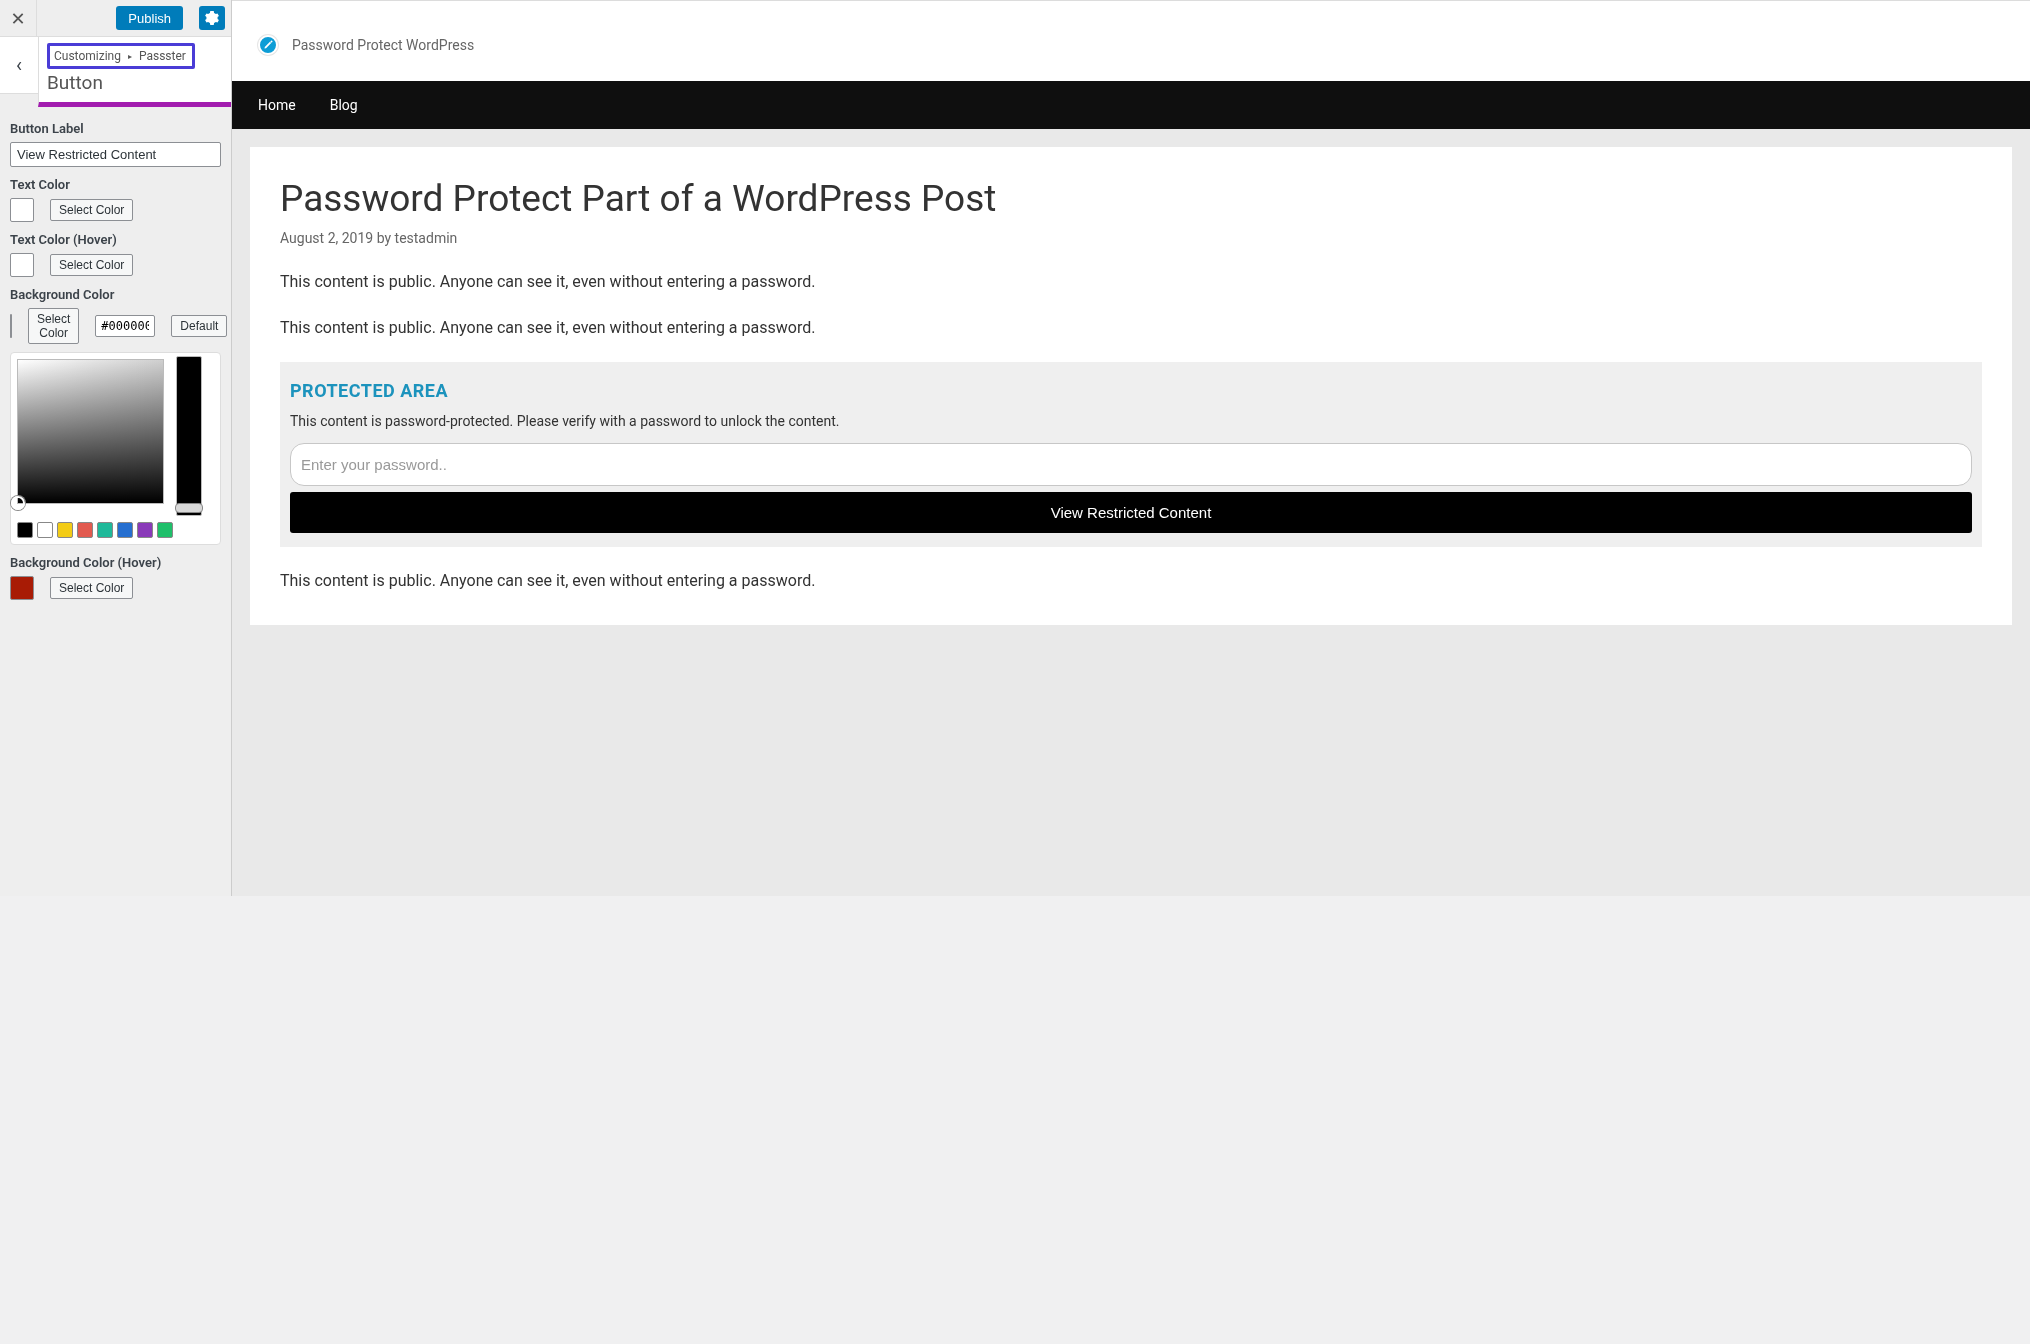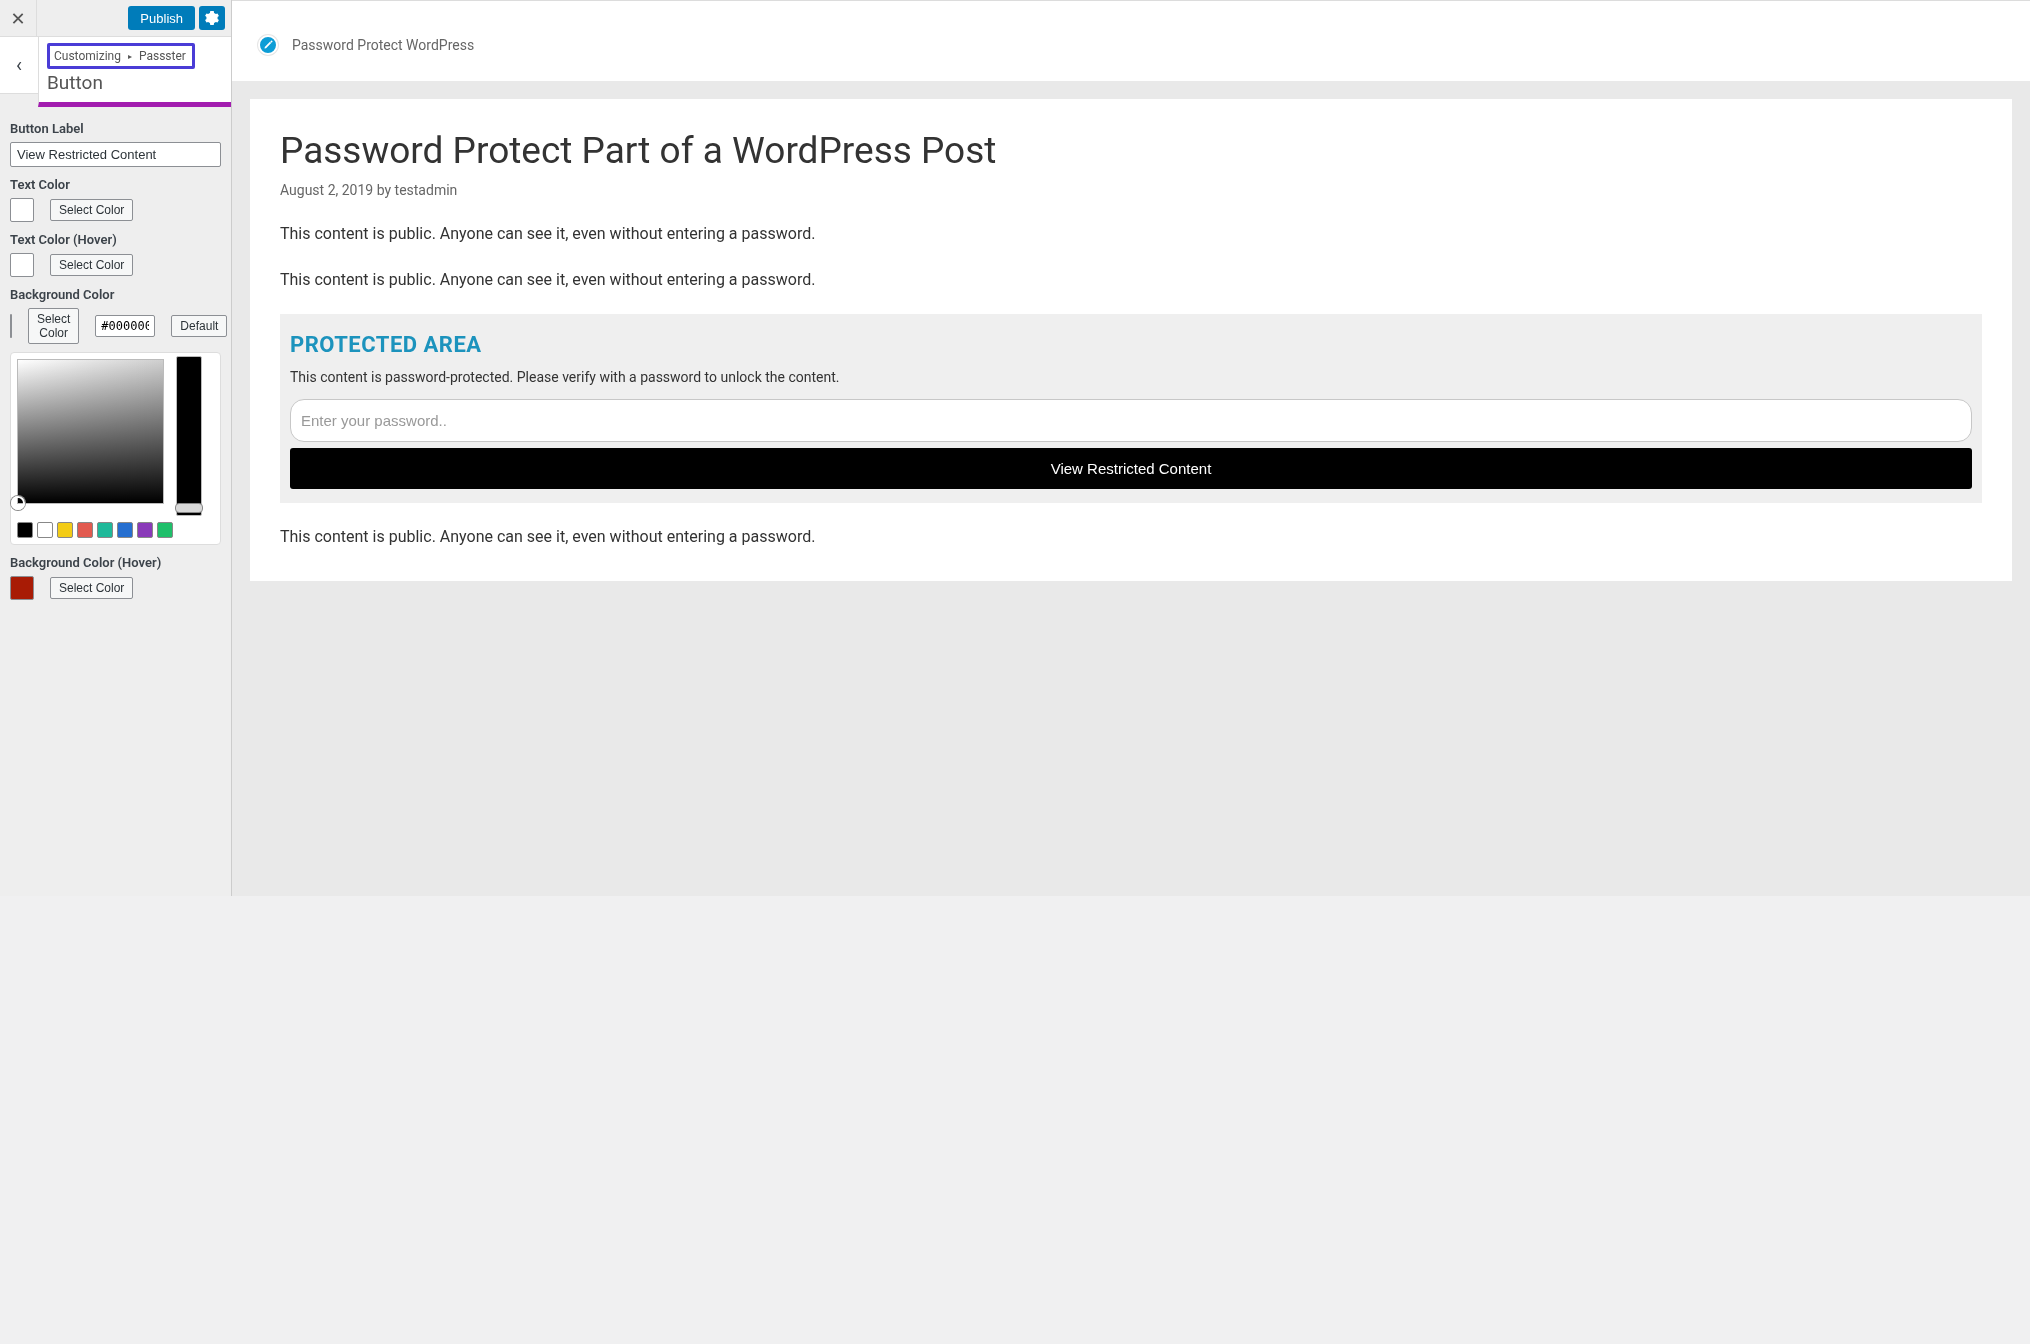--- a/index.html
+++ b/index.html
@@ -5,21 +5,21 @@
   * { box-sizing: border-box; margin: 0; padding: 0; }
   body { font-family: -apple-system, BlinkMacSystemFont, "Segoe UI", Roboto, Helvetica, Arial, sans-serif; font-size: 14px; color: #3c434a; background: #f0f0f1; height: 896px; overflow: hidden; }
 
   .app { display: flex; height: 100%; }
 
   
   .sidebar { width: 232px; flex: 0 0 232px; background: #eeeeee; border-right: 1px solid #ccc; display: flex; flex-direction: column; overflow: hidden; }
   .sb-topbar { height: 37px; display: flex; align-items: stretch; border-bottom: 1px solid #ddd; background: #eeeeee; }
   .sb-close { width: 37px; display:flex; align-items:center; justify-content:center; border-right:1px solid #ddd; font-size:18px; color:#555; cursor:pointer; }
   .sb-top-spacer { flex:1; }
-  .btn-publish { background:#007cba; color:#fff; border:none; font-size:13px; padding:0 12px; margin:6px 0 6px 0; border-radius:3px; cursor:pointer; }
+  .btn-publish { background:#007cba; color:#fff; border:none; font-size:13px; padding:0 12px; margin:6px 12px 6px 0; border-radius:3px; cursor:pointer; }
   .btn-gear { background:#007cba; color:#fff; border:none; width:26px; margin:6px 6px 6px 4px; border-radius:3px; display:flex; align-items:center; justify-content:center; cursor:pointer; }
   .btn-gear svg { width:14px; height:14px; fill:#fff; }
 
   .sb-header { display:flex; align-items:flex-start; background:#fff; border-bottom:5px solid #a21caf; margin-left: 38px; border-left: 1px solid #ddd; }
   .sb-back { width:38px; align-self:stretch; display:flex; align-items:center; justify-content:center; font-size:20px; color:#3c434a; cursor:pointer; position: absolute; left: 0; top: 37px; height: 57px; background: #fff; border-bottom: 1px solid #ddd; }
   .sb-header-inner { padding: 6px 8px 8px 8px; position: relative; flex:1; }
   .breadcrumb { display:inline-block; border: 3px solid #4a3cd6; padding: 3px 6px 3px 4px; font-size:12px; color:#555; border-radius:2px; }
   .breadcrumb .sep { display:inline-block; margin:0 4px; font-size:8px; vertical-align: middle; }
   .sb-section-title { font-size:19px; font-weight:400; color:#555; margin-top:2px; }
 
@@ -56,21 +56,21 @@
 
   .pv-nav { background:#0f0f0f; padding: 0 26px; height:48px; display:flex; align-items:center; gap:34px; }
   .pv-nav a { color:#fff; text-decoration:none; font-size:14px; }
   .pv-page { background:#e9e9e9; padding: 18px 18px 0 18px; }
   .pv-content { background:#fff; padding: 30px 30px 10px 30px; }
   .post-title { font-size:37px; font-weight:400; color:#333; margin-bottom:10px; }
   .post-meta { font-size:14px; color:#666; margin-bottom:24px; }
   .para { font-size:16px; color:#333; margin-bottom:22px; line-height:1.5; }
 
   .protected-box { background:#efefef; padding: 18px 10px 14px 10px; }
-  .protected-title { color:#1c93bd; font-size:22px; font-weight:700; letter-spacing:.5px; margin-bottom:12px; }
+  .protected-title { color:#1c93bd; font-size:18px; font-weight:700; letter-spacing:.5px; margin-bottom:12px; }
   .protected-desc { font-size:14px; color:#333; margin-bottom:14px; }
   .pw-input { width:100%; border:1px solid #c7c7c7; background:#fff; font-size:15px; padding:12px 10px; border-radius:14px; color:#333; }
   .pw-input::placeholder { color:#999; }
   .pw-btn { width:100%; background:#000; color:#fff; border:none; padding:12px 0; font-size:15px; margin-top:6px; border-radius:3px; cursor:pointer; }
 </style>
 </head>
 <body>
 
 <div class="app">
 
@@ -163,20 +163,24 @@
       <div class="pv-title-row" style="margin-top:8px;">
         <div class="edit-shortcut">
           <svg viewBox="0 0 20 20">
               <path d="M13.9 3.6l2.5 2.5L6.1 16.4 3 17l.6-3.1L13.9 3.6zm2.2-2.2a1.5 1.5 0 012.1 0l.4.4a1.5 1.5 0 010 2.1l-1.4 1.4-2.5-2.5 1.4-1.4z"></path>
             </svg>
         </div>
         <div class="site-tagline">Password Protect WordPress</div>
       </div>
     </div>
 
+    <div class="pv-nav">
+      <a href="#">Home</a>
+      <a href="#">Blog</a>
+    </div>
 
     <div class="pv-page">
       <div class="pv-content">
         <h1 class="post-title">Password Protect Part of a WordPress Post</h1>
         <div class="post-meta">August 2, 2019 by testadmin</div>
 
         <p class="para">This content is public. Anyone can see it, even without entering a password.</p>
         <p class="para">This content is public. Anyone can see it, even without entering a password.</p>
 
         <div class="protected-box">

